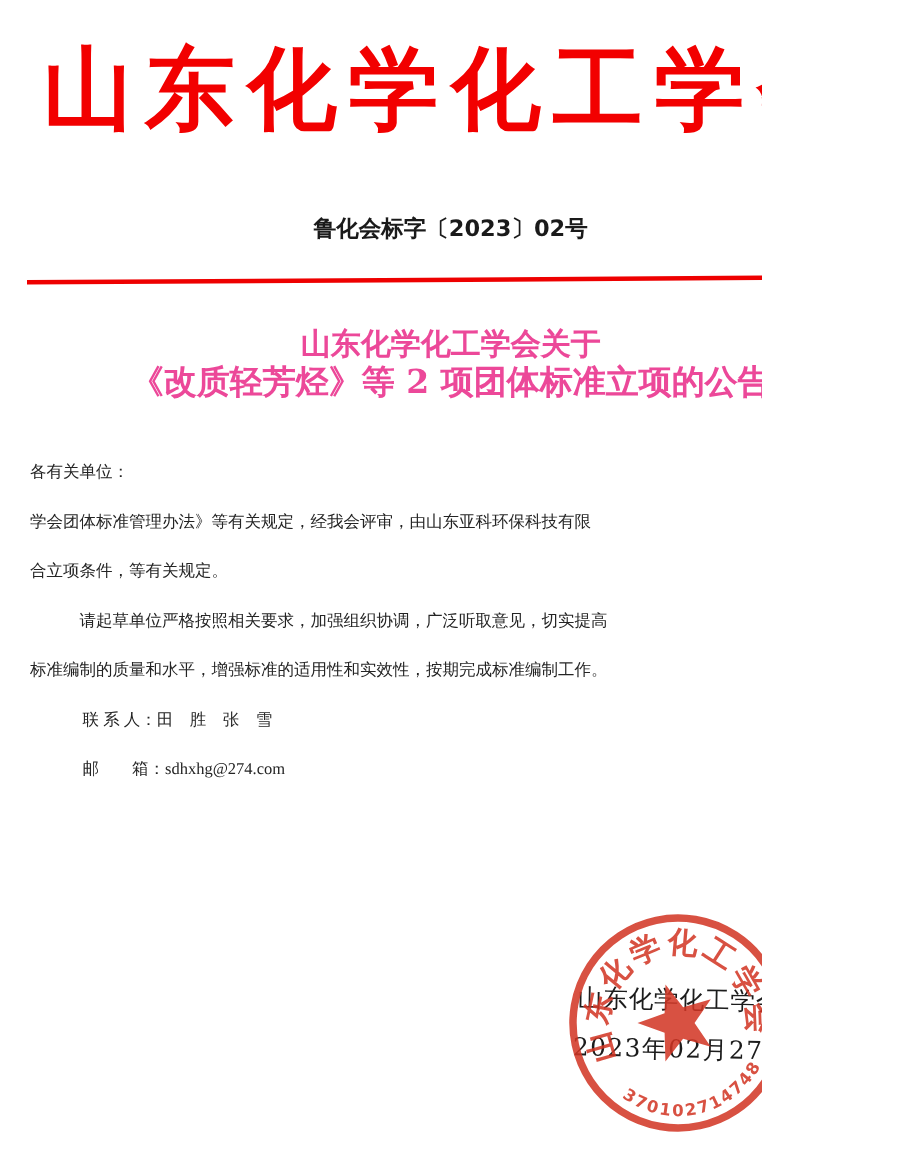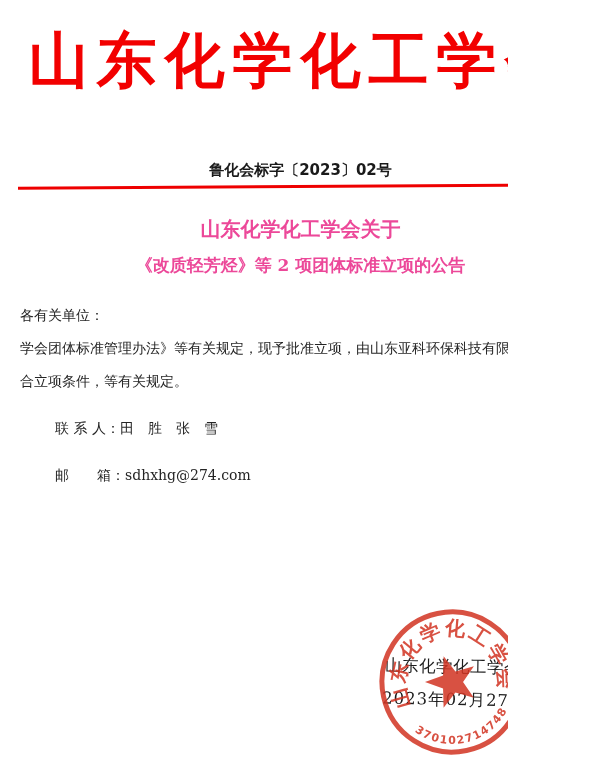--- a/index.html
+++ b/index.html
@@ -22,47 +22,47 @@
     color:#f20000;
     white-space:nowrap;
   }
   .doc-number {
     position:absolute; top:143px; left:0; width:601px;
     text-align:center;
     font-family:"DejaVu Sans", sans-serif;
     font-weight:bold;
     font-size:15px;
     color:#1a1a1a;
-    margin-top:18px;
   }
   .red-rule {
     position:absolute; top:185px; left:18px;
     width:565px; height:3px;
     background:#ee0000;
     transform:rotate(-0.35deg);
   }
   .title-line {
     position:absolute; left:0; width:601px;
     text-align:center;
     font-weight:bold;
     color:#ec4899;
     margin:0;
     font-family:"DejaVu Serif", serif;
   }
   .title-line.l1 { top:216px; font-size:20px; }
-  .title-line.l2 { top:254px; font-size:17px; }
+  .title-line.l2 { top:240px; font-size:22px; }
   .body-block {
     position:absolute; top:299px; left:20px; width:563px;
-    font-size:14px;
+    font-size:11px;
     line-height:33px;
     color:#242424;
+    font-family:Liberation Serif, serif;
   }
   .body-line { white-space:nowrap; }
   .body-line.indent { padding-left:33px; }
-  .contact-line { padding-left:35px; white-space:nowrap;margin-top:14px; }
+  .contact-line { padding-left:35px; white-space:nowrap; }
   .sig-org {
     position:absolute; top:656px; left:385px;
     font-size:16.5px; color:#1c1c1c;
     white-space:nowrap; letter-spacing:0.5px;
     transform:rotate(1deg);
     z-index:1;
   }
   .sig-date {
     position:absolute; top:689px; left:382px;
     font-size:16.5px; color:#1c1c1c;
@@ -101,25 +101,27 @@
 
   <div class="red-rule"></div>
 
   <h2 class="title-line l1">山东化学化工学会关于</h2>
   <h2 class="title-line l2">《改质轻芳烃》等 2 项团体标准立项的公告</h2>
 
   <div class="body-block">
     <div class="body-line">各有关单位：</div>
 
     <div>
-      <div class="body-line">学会团体标准管理办法》等有关规定，现予批准立项，由山东亚科环保科技有限</div>
+      <div class="body-line">学会团体标准管理办法》等有关规定，经我会评审，由山东亚科环保科技有限</div>
       <div class="body-line">合立项条件，等有关规定。</div>
     </div>
 
     <div>
+      <div class="body-line indent">请起草单位严格按照相关要求，加强组织协调，广泛听取意见，切实提高</div>
+      <div class="body-line">标准编制的质量和水平，增强标准的适用性和实效性，按期完成标准编制工作。</div>
     </div>
 
     <div>
       <div class="contact-line">联 系 人：田　胜　张　雪</div>
       <div class="contact-line">邮　　箱：sdhxhg@274.com</div>
     </div>
   </div>
 
   <div class="sig-org">山东化学化工学会</div>
   <div class="sig-date">2023年02月27日</div>

